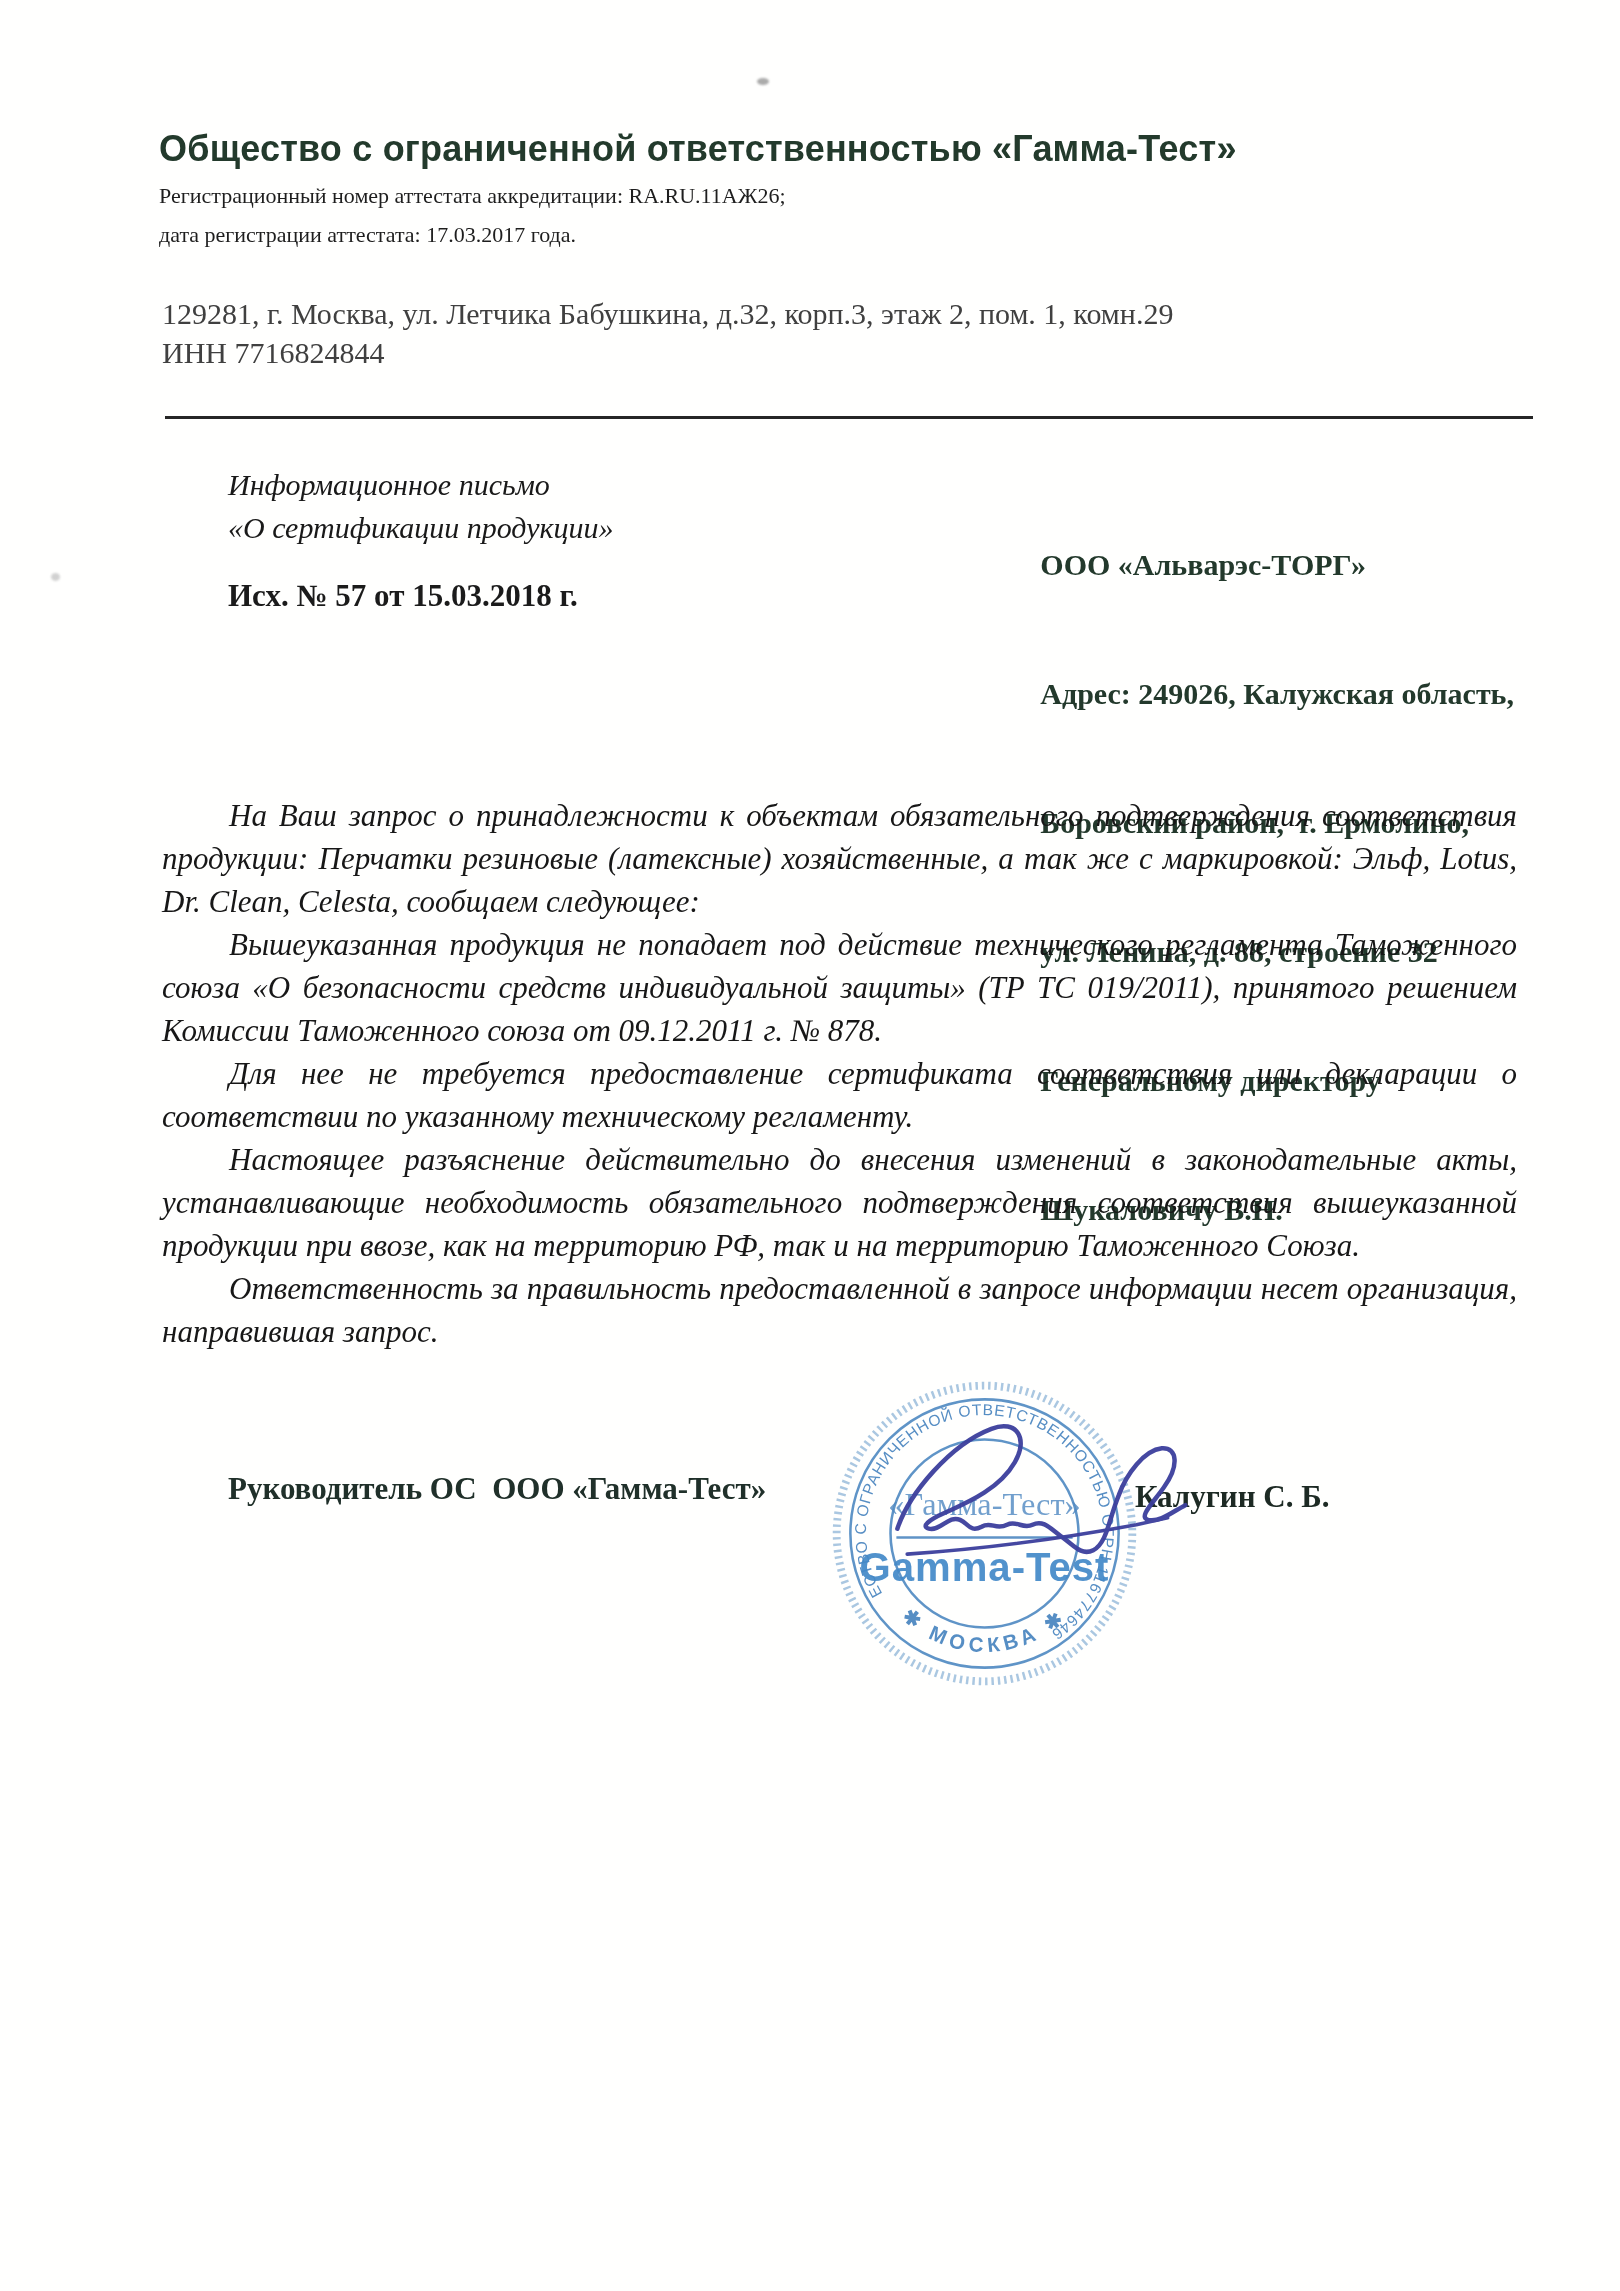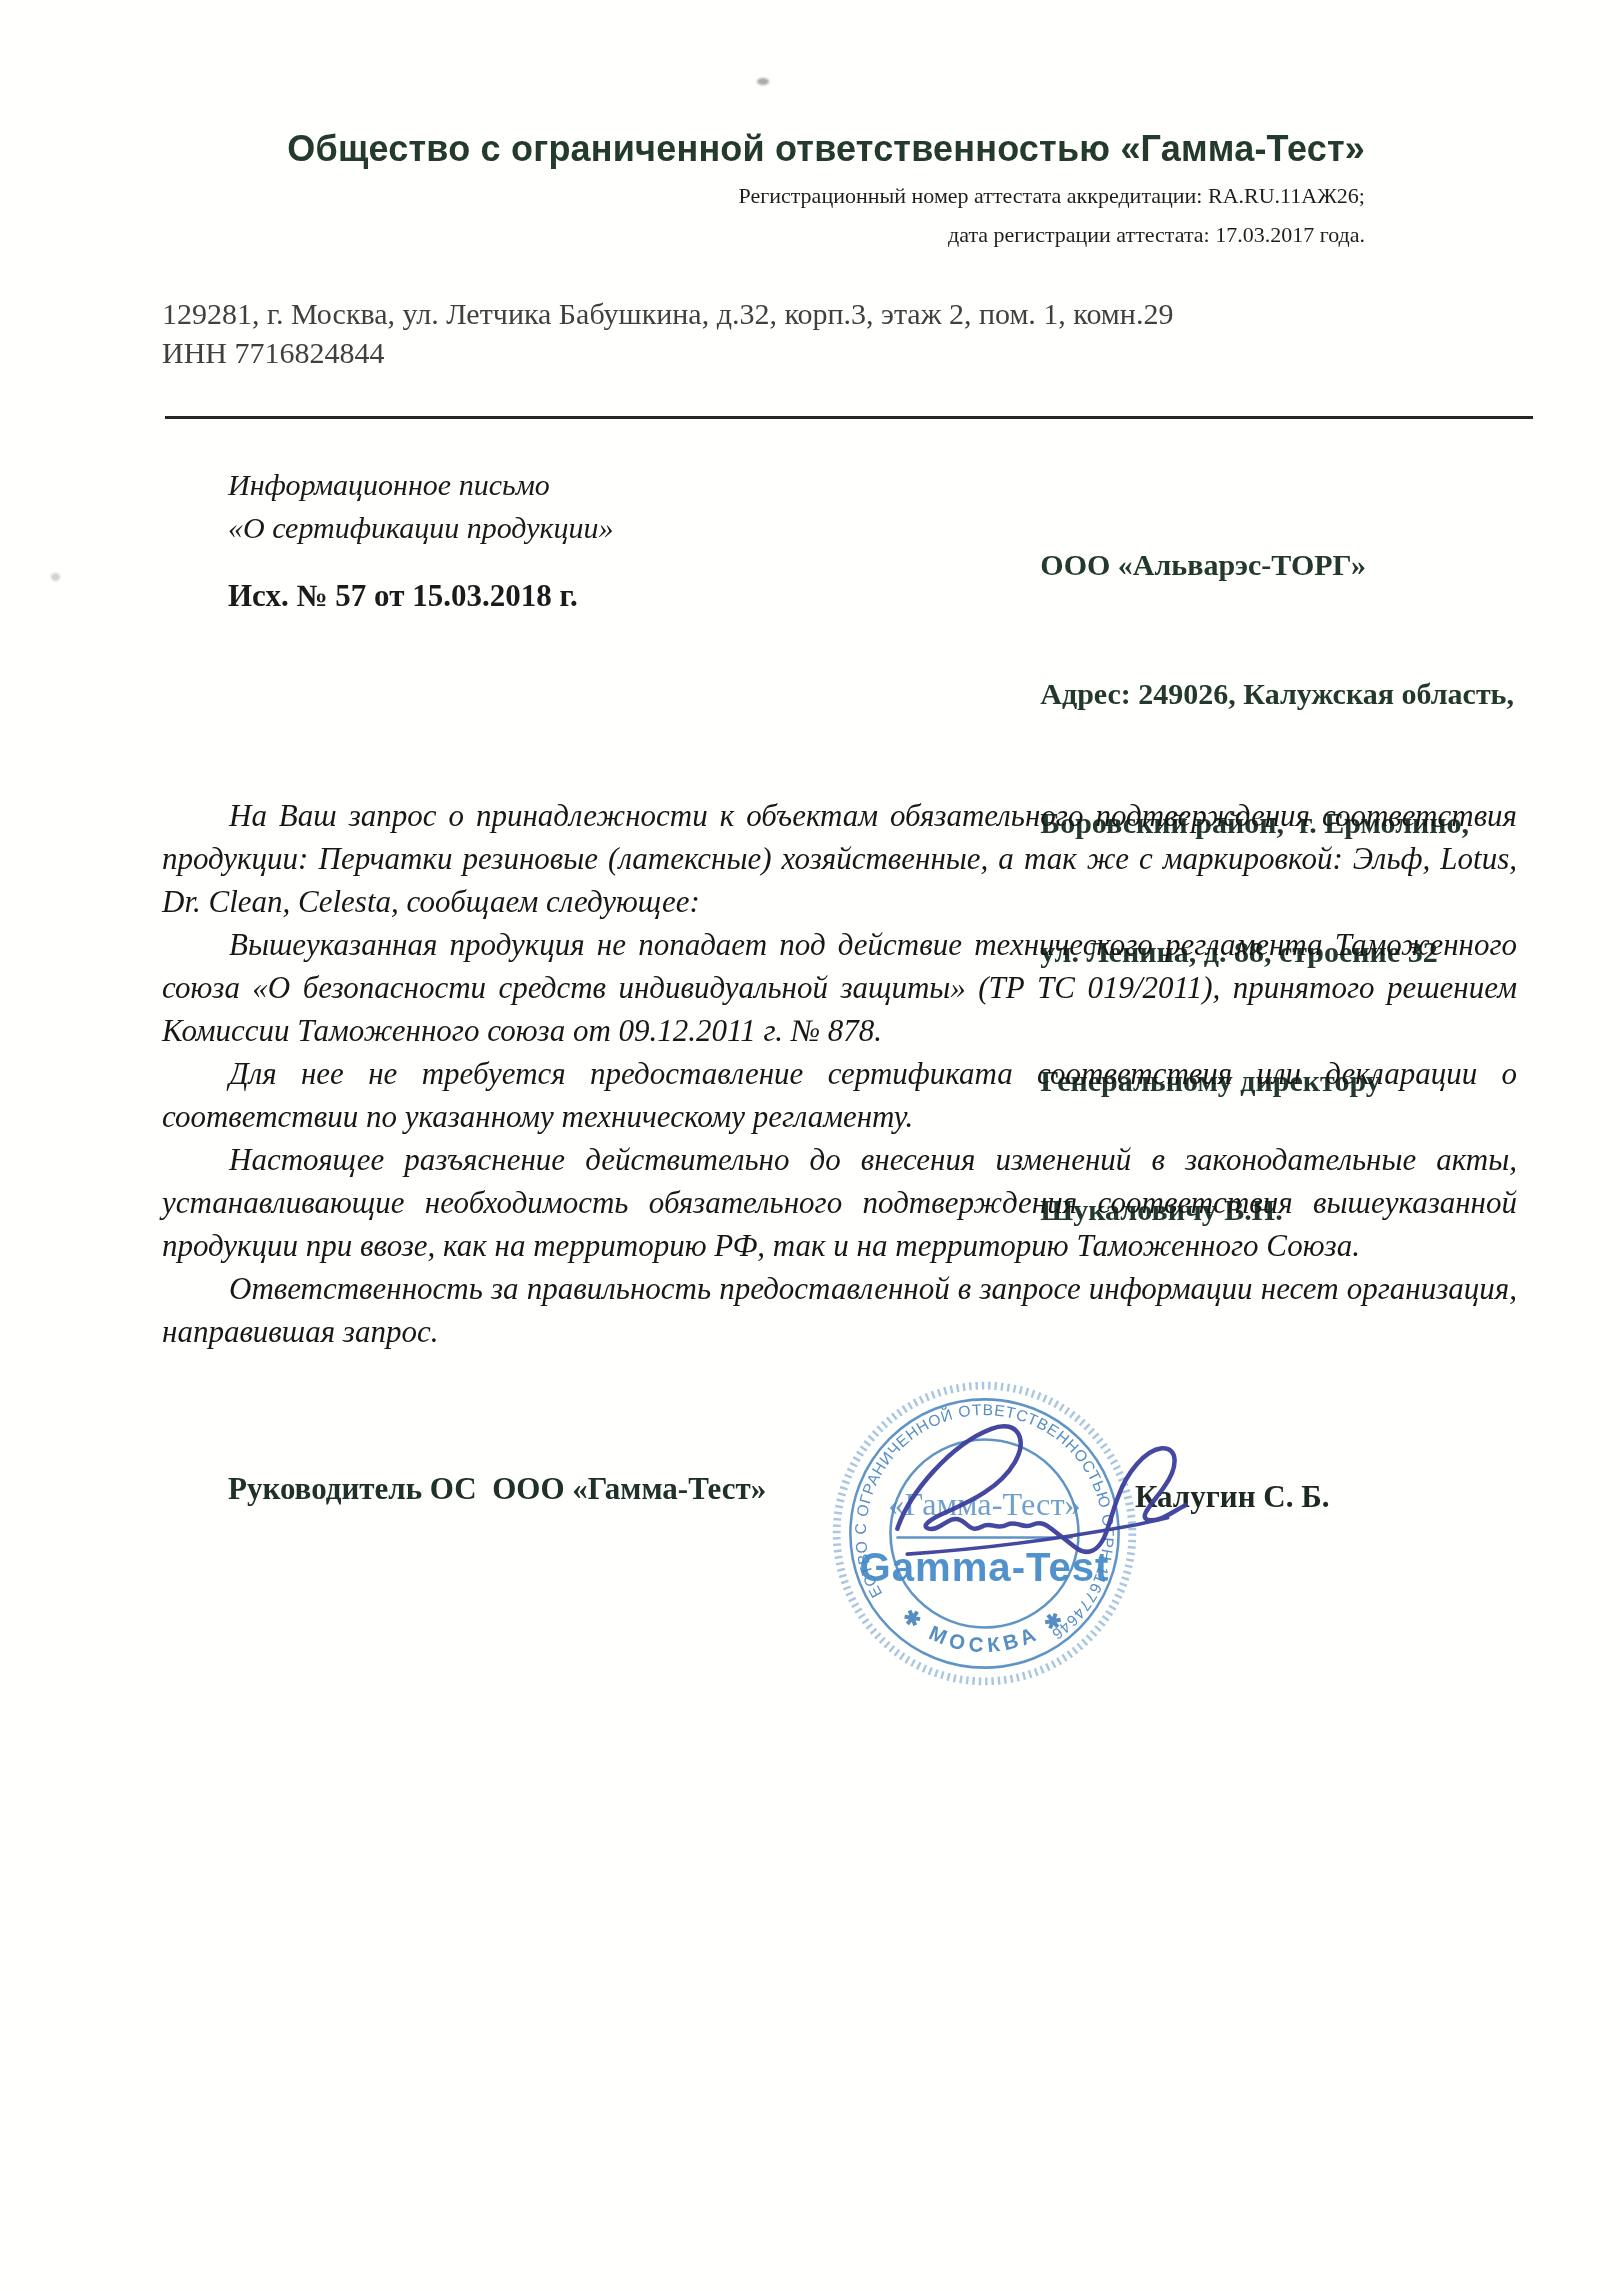--- a/index.html
+++ b/index.html
@@ -4,21 +4,21 @@
 <style>
   html,body{margin:0;padding:0;background:#ffffff;}
   .page{
     position:relative;
     width:1620px;height:2292px;
     background:#fffffe;
     font-family:"Liberation Serif",serif;
     color:#1c1c1c;
     overflow:hidden;
   }
-  .header{position:absolute;left:140px;top:127px;width:1225px;text-align:right;}
+  .header{position:absolute;left:159px;top:127px;width:1225px;text-align:left;}
   .header .title{
     font-family:"Liberation Sans",sans-serif;
     font-weight:700;font-size:36px;line-height:43px;
     color:#233a2c;letter-spacing:0.2px;margin:0 0 5.9px 0;
   }
   .header .sub{font-size:22px;line-height:39px;color:#1e1e1e;}
 
   .org-details{position:absolute;left:162px;top:294px;font-size:30px;line-height:39px;color:#404040;}
 
   .rule{position:absolute;left:165px;top:416px;width:1368px;height:2.9px;background:#262626;}

